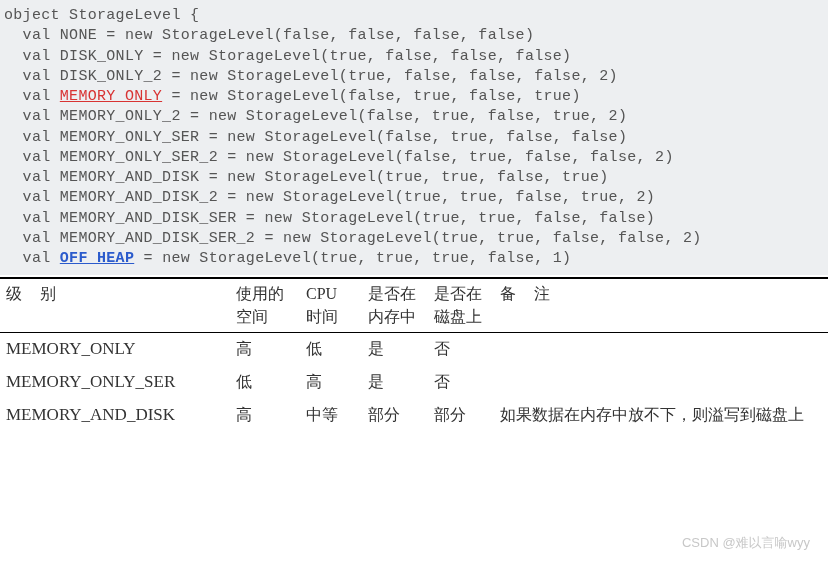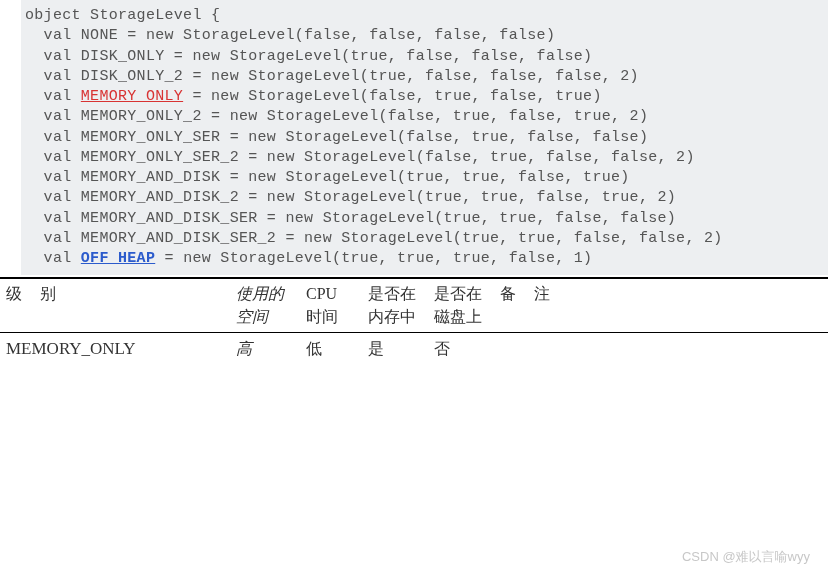--- a/index.html
+++ b/index.html
@@ -12,54 +12,53 @@
     }
     .code-block {
       background: #edeff1;
       padding: 6px 4px;
       font-family: "Courier New", monospace;
       font-size: 15px;
       color: #555;
       line-height: 1.35;
       white-space: pre;
       letter-spacing: 0.3px;
-      margin-left: 21px;
     }
     .code-line { display: block; }
     .hl-red { color: #d83333; text-decoration: underline; }
     .hl-blue { color: #2b5bcc; text-decoration: underline; font-weight: bold; }
     .doc-table {
       width: 100%;
       border-collapse: collapse;
       font-size: 16px;
       margin-top: 2px;
     }
     .doc-table thead tr { border-top: 2.5px solid #000; border-bottom: 1.5px solid #000; }
     .doc-table tbody tr.last { border-bottom: 2.5px solid #000; }
     .doc-table th, .doc-table td {
       padding: 4px 6px;
       text-align: left;
       vertical-align: top;
       font-weight: normal;
     }
     .doc-table th { line-height: 1.4; }
     .col-level { width: 230px; padding-left: 10px; }
-    .col-space { width: 70px; text-align: center; font-style: italic; }
+    .col-space { width: 70px; text-align: center; }
     .col-cpu { width: 62px; text-align: center; }
     .col-mem { width: 66px; text-align: center; }
     .col-disk { width: 66px; text-align: center; }
     .col-note { padding-left: 10px; }
     .doc-table tbody td { padding-top: 6px; padding-bottom: 6px; }
     .doc-table tbody .col-level { font-family: "Times New Roman", serif; font-size: 17px; }
     .level-hdr { letter-spacing: 18px; padding-left: 10px; }
     .note-hdr { letter-spacing: 18px; }
     .watermark {
       position: absolute;
       right: 18px;
-      top: 548px;
+      top: 534px;
       color: rgba(180,180,180,0.75);
       font-size: 13px;
       font-family: "Microsoft YaHei", sans-serif;
     }
   </style>
 </head>
 <body>
 
 <div class="code-block" id="code-block"><span class="code-line">object StorageLevel {</span><span class="code-line">  val NONE = new StorageLevel(false, false, false, false)</span><span class="code-line">  val DISK_ONLY = new StorageLevel(true, false, false, false)</span><span class="code-line">  val DISK_ONLY_2 = new StorageLevel(true, false, false, false, 2)</span><span class="code-line">  val <span class="hl-red">MEMORY_ONLY</span> = new StorageLevel(false, true, false, true)</span><span class="code-line">  val MEMORY_ONLY_2 = new StorageLevel(false, true, false, true, 2)</span><span class="code-line">  val MEMORY_ONLY_SER = new StorageLevel(false, true, false, false)</span><span class="code-line">  val MEMORY_ONLY_SER_2 = new StorageLevel(false, true, false, false, 2)</span><span class="code-line">  val MEMORY_AND_DISK = new StorageLevel(true, true, false, true)</span><span class="code-line">  val MEMORY_AND_DISK_2 = new StorageLevel(true, true, false, true, 2)</span><span class="code-line">  val MEMORY_AND_DISK_SER = new StorageLevel(true, true, false, false)</span><span class="code-line">  val MEMORY_AND_DISK_SER_2 = new StorageLevel(true, true, false, false, 2)</span><span class="code-line">  val <span class="hl-blue">OFF_HEAP</span> = new StorageLevel(true, true, true, false, 1)</span></div>
 
@@ -88,16 +87,32 @@
   </thead>
   <tbody id="table-body">
       <tr>
         <td class="col-level">MEMORY_ONLY</td>
         <td class="col-space">高</td>
         <td class="col-cpu">低</td>
         <td class="col-mem">是</td>
         <td class="col-disk">否</td>
         <td class="col-note"></td>
       </tr>
+      <tr>
+        <td class="col-level">MEMORY_ONLY_SER</td>
+        <td class="col-space">低</td>
+        <td class="col-cpu">高</td>
+        <td class="col-mem">是</td>
+        <td class="col-disk">否</td>
+        <td class="col-note"></td>
+      </tr>
+      <tr>
+        <td class="col-level">MEMORY_AND_DISK</td>
+        <td class="col-space">高</td>
+        <td class="col-cpu">中等</td>
+        <td class="col-mem">部分</td>
+        <td class="col-disk">部分</td>
+        <td class="col-note">如果数据在内存中放不下，则溢写到磁盘上</td>
+      </tr>
     </tbody>
 </table>
 
 <div class="watermark">CSDN @难以言喻wyy</div>
 
 </body></html>

